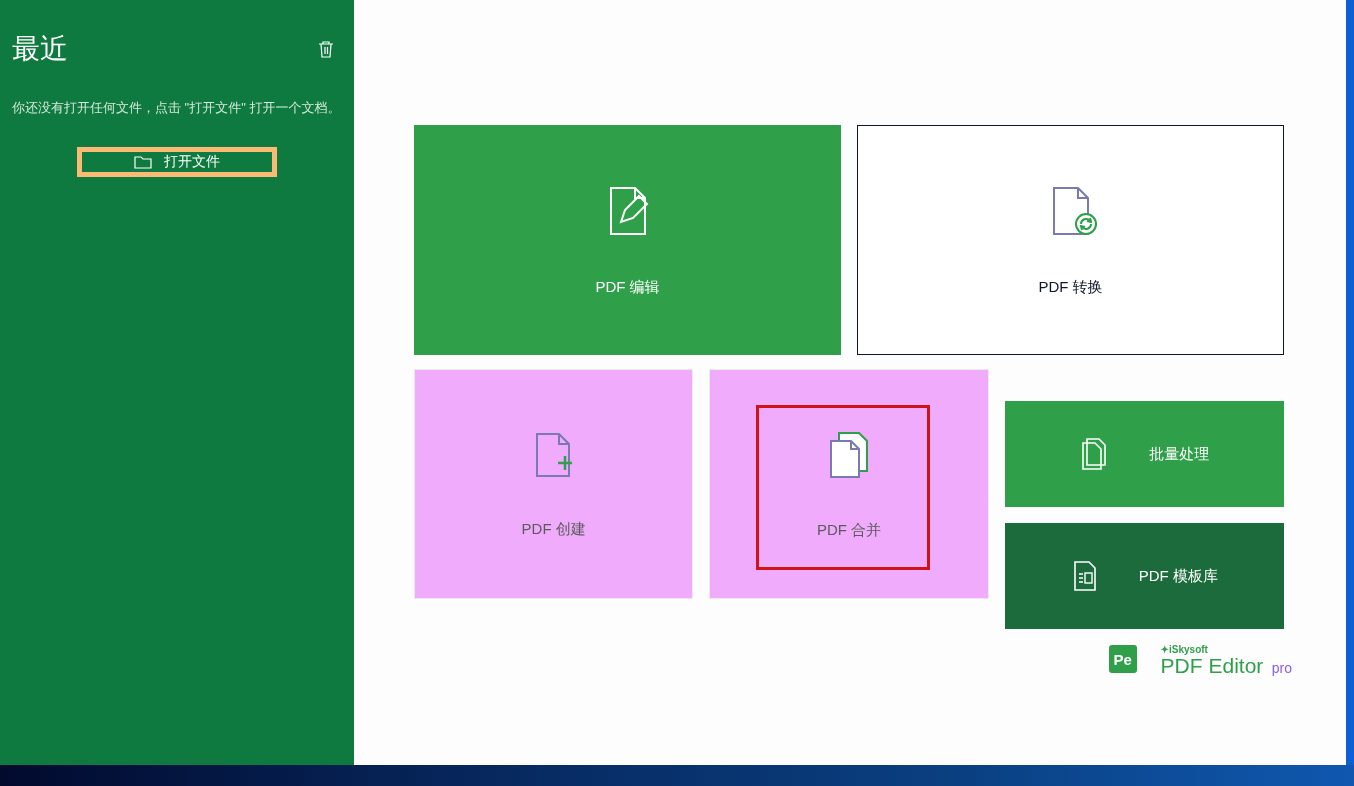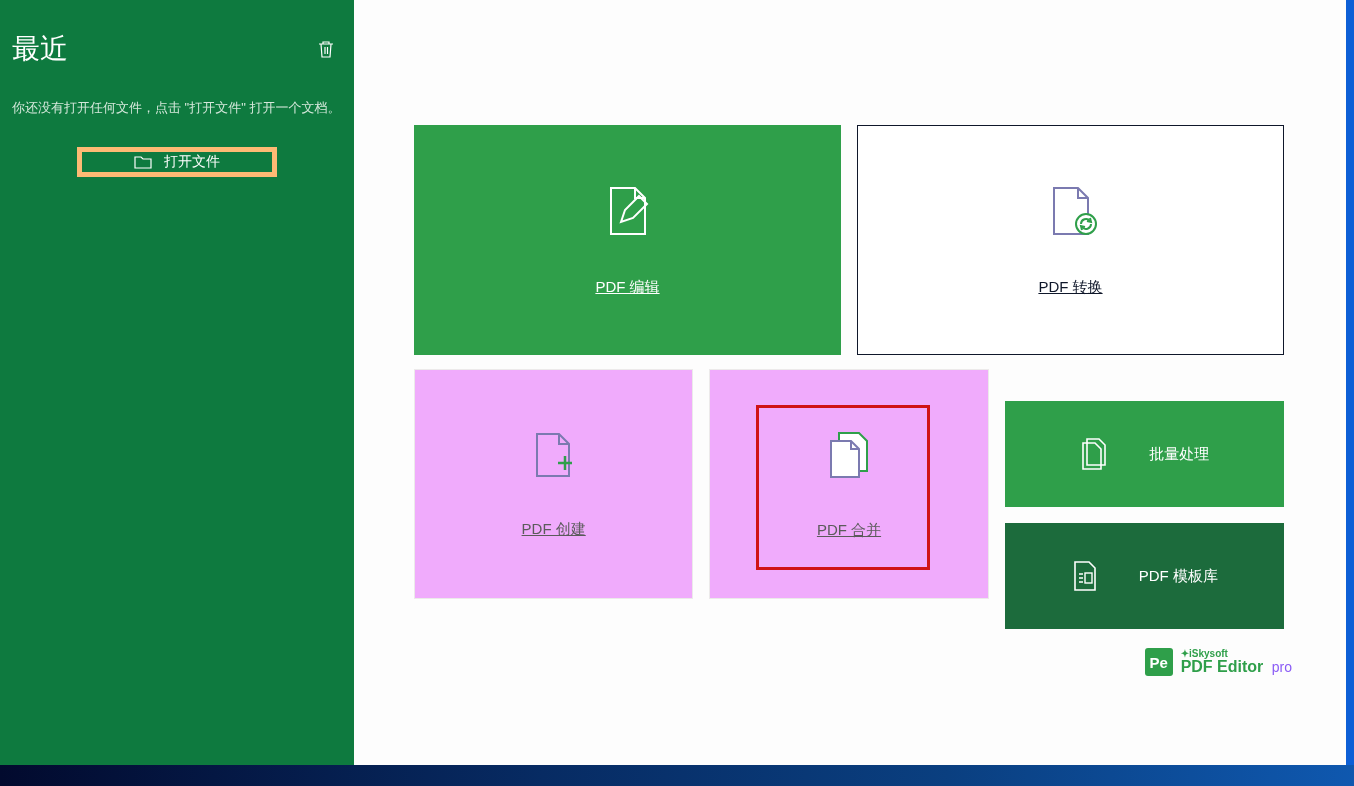--- a/index.html
+++ b/index.html
@@ -129,52 +129,50 @@
     justify-content: center;
     gap: 40px;
     cursor: pointer;
     color: #ffffff;
   }
   .card-small.bright { background: #2f9f4a; }
   .card-small.dark   { background: #1c6b3c; }
   .card-label {
     margin-top: 40px;
     font-size: 15px;
-    text-decoration: underline;
   }
   .card-small .label { font-size: 15px; }
 
   .highlight-box {
     position: absolute;
     border: 3px solid #d01316;
     pointer-events: none;
   }
 
   .logo {
     position: absolute;
     right: 62px;
     bottom: 110px;
     display: flex;
-    align-items: center;
-    gap: 8px;
+    gap: 24px;
   }
   .logo-badge {
     width: 28px; height: 28px;
     background: #2f9f4a;
     color: #ffffff;
     font-weight: 700;
     font-size: 15px;
     display: flex; align-items: center; justify-content: center;
     border-radius: 3px;
   }
   .logo-text {
     display: flex; flex-direction: column; line-height: 1;
   }
   .logo-brand { font-size: 10px; color: #2f9f4a; font-weight: 600; }
-  .logo-main  { font-size: 16px; color: #2f9f4a; font-weight: 700; }
+  .logo-main  { font-size: 21px; color: #2f9f4a; font-weight: 400; }
   .logo-pro   { font-size: 14px; color: #8b5cf6; font-weight: 400; margin-left: 4px; }
 
   svg { display: block; }
 </style>
 </head>
 <body>
 
 <div class="app">
 
   <div class="sidebar">

